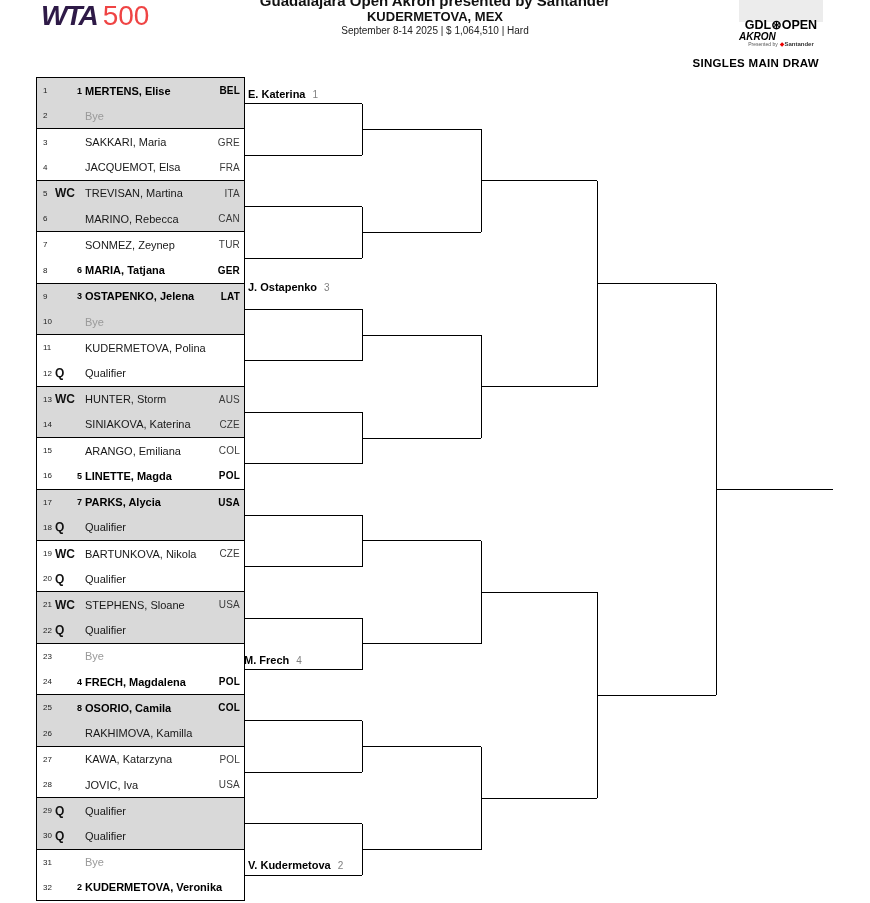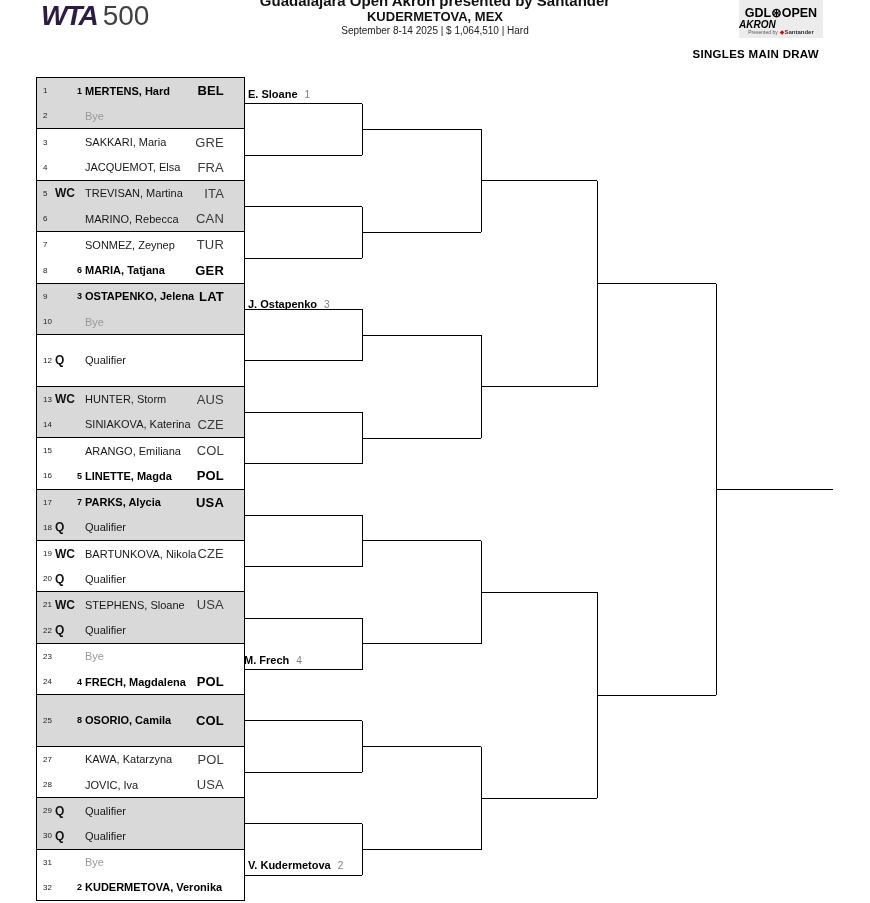--- a/index.html
+++ b/index.html
@@ -4,54 +4,54 @@
 <style>
   html,body { margin:0; padding:0; background:#fff; }
   #page {
     position:relative; width:870px; height:903px; background:#ffffff;
     font-family:"Liberation Sans", sans-serif; overflow:hidden;
   }
 
   
   .wta-logo { position:absolute; left:41px; top:0px; white-space:nowrap; }
   .wta-word { font-size:28px; font-weight:bold; font-style:italic; color:#2e1a47; letter-spacing:-2px;margin-top:20px; }
-  .wta-tier { font-size:28px; font-weight:normal; color:#404040; margin-left:6px; letter-spacing:0px; }
+  .wta-tier { font-size:28px; font-weight:normal; color:#ef4444; margin-left:6px; letter-spacing:0px; }
 
   .header-center { position:absolute; left:50%; transform:translateX(-50%); top:-7px; width:560px; text-align:center; }
   .tour-title    { font-size:15px; font-weight:bold; color:#111; line-height:16px; white-space:nowrap; }
   .tour-location { font-size:13px; font-weight:bold; color:#111; line-height:15px; }
   .tour-details  { font-size:10px; color:#222; line-height:12px; margin-top:1px; }
 
   .sponsor-box {
-    position:absolute; left:739px; top:0; width:84px; height:38px;
-    background:#ececec; box-sizing:border-box; text-align:center; padding-top:7px;
+    position:absolute; left:739px; top:0; width:84px; height:22px;
+    background:#ececec; box-sizing:border-box; text-align:center; padding-top:19px;
   }
   .gdl-line   { font-size:12.5px; font-weight:bold; color:#000; letter-spacing:0px; line-height:13px; }
   .akron-line { font-size:10px; font-weight:bold; font-style:italic; color:#000; line-height:9px; text-align:left; padding-right:12px; }
   .santander-line { font-size:5px; color:#555; line-height:7px; }
   .presented { margin-right:2px; }
   .flame { color:#ec0000; font-size:6px; }
   .brand { font-size:6px; font-weight:bold; color:#333; }
 
-  .draw-title { position:absolute; top:48px; right:51px; font-size:11.5px; font-weight:bold; color:#000; letter-spacing:0.3px; }
+  .draw-title { position:absolute; top:57px; right:51px; font-size:11.5px; font-weight:bold; color:#000; letter-spacing:0.3px; }
 
   
   #player-table { position:absolute; left:36px; top:77px; width:209px; }
   .pair-box {
     box-sizing:border-box; border:1px solid #000; height:52.44px;
     display:flex; flex-direction:column; background:#fff;
   }
   .pair-box + .pair-box { margin-top:-1px; }
   .pair-box.shaded { background:#d9d9d9; }
   .player-row { flex:1; display:flex; align-items:center; overflow:hidden; }
   .cell-num    { width:12px; margin-left:6px; font-size:8px; color:#222; flex:none; }
   .cell-entry  { width:17px; font-size:12px; font-weight:bold; color:#111; flex:none; }
   .cell-seed   { width:10px; text-align:right; margin-right:3px; font-size:9px; font-weight:bold; color:#000; flex:none; }
   .cell-name   { flex:1; font-size:11px; color:#181818; white-space:nowrap; overflow:hidden; }
-  .cell-country{ font-size:13px; color:#3a3a3a; margin-right:20px; flex:none; letter-spacing:0.2px; }
+  .cell-country{ font-size:10px; color:#3a3a3a; margin-right:4px; flex:none; letter-spacing:0.2px; }
   .player-row.seeded .cell-name    { font-weight:bold; color:#000; }
   .player-row.seeded .cell-country { font-weight:bold; color:#000; }
   .player-row.bye .cell-name { color:#999999; }
 
   
   #bracket-svg { position:absolute; left:0; top:0; }
   .advancer {
     position:absolute; font-size:11px; font-weight:bold; color:#000;
     white-space:nowrap; height:13px; line-height:13px;
   }
@@ -130,21 +130,21 @@
       <line x1="716" y1="283.75" x2="716" y2="695.25" stroke="#000" stroke-width="1"></line>
       <line x1="716" y1="489.5" x2="833" y2="489.5" stroke="#000" stroke-width="1"></line>
     </svg>
 
   <div id="player-table">
       <div class="pair-box shaded">
         <div class="player-row seeded">
           <span class="cell-num">1</span>
           <span class="cell-entry"></span>
           <span class="cell-seed">1</span>
-          <span class="cell-name">MERTENS, Hard</span>
+          <span class="cell-name">MERTENS, Elise</span>
           <span class="cell-country">BEL</span>
         </div>
         <div class="player-row bye">
           <span class="cell-num">2</span>
           <span class="cell-entry"></span>
           <span class="cell-seed"></span>
           <span class="cell-name">Bye</span>
           <span class="cell-country"></span>
         </div>
       </div>
@@ -207,20 +207,27 @@
         <div class="player-row bye">
           <span class="cell-num">10</span>
           <span class="cell-entry"></span>
           <span class="cell-seed"></span>
           <span class="cell-name">Bye</span>
           <span class="cell-country"></span>
         </div>
       </div>
       <div class="pair-box">
         <div class="player-row">
+          <span class="cell-num">11</span>
+          <span class="cell-entry"></span>
+          <span class="cell-seed"></span>
+          <span class="cell-name">KUDERMETOVA, Polina</span>
+          <span class="cell-country"></span>
+        </div>
+        <div class="player-row">
           <span class="cell-num">12</span>
           <span class="cell-entry">Q</span>
           <span class="cell-seed"></span>
           <span class="cell-name">Qualifier</span>
           <span class="cell-country"></span>
         </div>
       </div>
       <div class="pair-box shaded">
         <div class="player-row">
           <span class="cell-num">13</span>
@@ -318,20 +325,27 @@
         </div>
       </div>
       <div class="pair-box shaded">
         <div class="player-row seeded">
           <span class="cell-num">25</span>
           <span class="cell-entry"></span>
           <span class="cell-seed">8</span>
           <span class="cell-name">OSORIO, Camila</span>
           <span class="cell-country">COL</span>
         </div>
+        <div class="player-row">
+          <span class="cell-num">26</span>
+          <span class="cell-entry"></span>
+          <span class="cell-seed"></span>
+          <span class="cell-name">RAKHIMOVA, Kamilla</span>
+          <span class="cell-country"></span>
+        </div>
       </div>
       <div class="pair-box">
         <div class="player-row">
           <span class="cell-num">27</span>
           <span class="cell-entry"></span>
           <span class="cell-seed"></span>
           <span class="cell-name">KAWA, Katarzyna</span>
           <span class="cell-country">POL</span>
         </div>
         <div class="player-row">
@@ -370,19 +384,19 @@
           <span class="cell-num">32</span>
           <span class="cell-entry"></span>
           <span class="cell-seed">2</span>
           <span class="cell-name">KUDERMETOVA, Veronika</span>
           <span class="cell-country"></span>
         </div>
       </div>
     </div>
 
   <div id="advancers">
-      <div class="advancer" style="left: 248px; top: 87.7188px;"><span>E. Sloane</span><span class="adv-seed">1</span></div>
-      <div class="advancer" style="left: 248px; top: 298px;"><span>J. Ostapenko</span><span class="adv-seed">3</span></div>
+      <div class="advancer" style="left: 248px; top: 87.7188px;"><span>E. Katerina</span><span class="adv-seed">1</span></div>
+      <div class="advancer" style="left: 248px; top: 281px;"><span>J. Ostapenko</span><span class="adv-seed">3</span></div>
       <div class="advancer" style="left: 244px; top: 653.531px;"><span>M. Frech</span><span class="adv-seed">4</span></div>
       <div class="advancer" style="left: 248px; top: 859.281px;"><span>V. Kudermetova</span><span class="adv-seed">2</span></div>
     </div>
 
 </div>
 
 </body></html>

